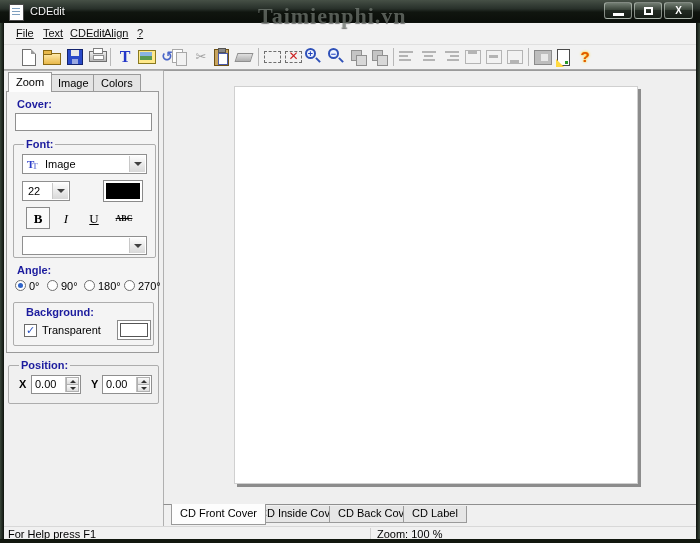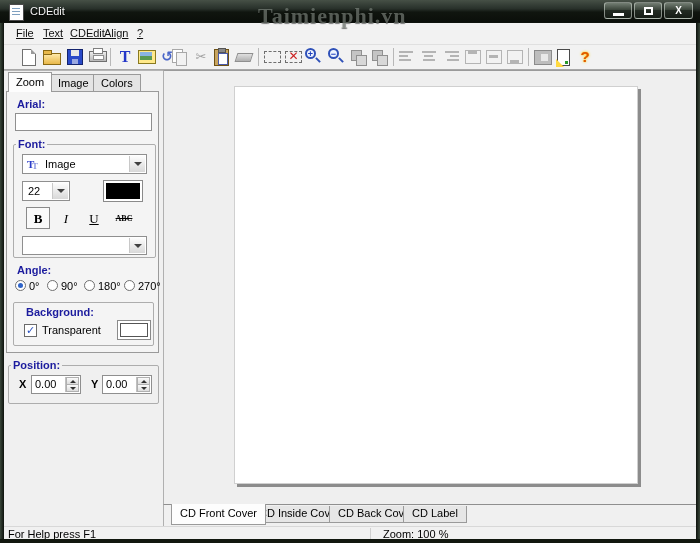--- a/index.html
+++ b/index.html
@@ -88,21 +88,21 @@
     box-shadow:3px 3px 0 #8c8c8c;box-sizing:border-box;}
 
   
   .side-tab{top:3px;height:17px;background:#e4e4e4;border:1px solid #9a9a9a;border-bottom:none;
     padding:0 7px;line-height:16px;box-sizing:border-box;z-index:3;}
   .side-tab.active{top:1px;height:20px;background:#fdfdfd;line-height:18px;z-index:4;}
   #tabpage{left:2px;top:20px;width:153px;height:262px;background:#f4f4f4;border:1px solid #9a9a9a;box-sizing:border-box;z-index:2;}
 
   .lbl{color:#1c1c9e;font-weight:bold;}
   fieldset{position:absolute;margin:0;padding:0;border:1px solid #adadad;border-radius:2px;}
-  legend{margin-left:2px;padding:0 2px;}
+  legend{margin-left:10px;padding:0 2px;}
 
   .tinput{position:absolute;background:#fff;border:1px solid #8f8f8f;box-sizing:border-box;font-family:inherit;font-size:11px;padding:1px 3px;}
   .combo{position:absolute;background:#fff;border:1px solid #8f8f8f;box-sizing:border-box;}
   .combo-btn{position:absolute;right:1px;top:1px;bottom:1px;width:15px;background:linear-gradient(#fdfdfd,#d8d8d8);border-left:1px solid #c8c8c8;}
   .tri-down{position:absolute;left:50%;top:50%;margin:-2px 0 0 -4px;border:4px solid transparent;border-top-color:#404040;border-bottom:none;}
   .tt-icon{position:absolute;left:4px;top:2px;width:14px;height:14px;}
   .tt1{position:absolute;left:0;top:1px;font-weight:bold;font-size:11px;color:#2a3cc8;font-family:"Liberation Serif",serif;}
   .tt2{position:absolute;left:5px;top:4px;font-weight:bold;font-size:9px;color:#8a96e0;font-family:"Liberation Serif",serif;}
 
   .swatch{position:absolute;background:#fff;border:1px solid #8a8a8a;padding:2px;box-sizing:border-box;}
@@ -130,21 +130,21 @@
   .spin-dn::after{content:"";position:absolute;left:3px;top:2px;border:3px solid transparent;border-top-color:#303030;border-bottom:none;}
 
   
   #bottom-tabs{left:159px;top:434px;width:533px;height:22px;background:#f0f0f0;border-top:1px solid #8f8f8f;border-left:1px solid #b0b0b0;box-sizing:border-box;}
   .bottom-tab{top:1px;height:17px;background:#e6e6e6;border:1px solid #9a9a9a;border-top:none;padding:0 8px;line-height:15px;box-sizing:border-box;}
   .bottom-tab.active{top:-1px;height:21px;background:#fdfdfd;line-height:19px;z-index:3;}
 
   
   #statusbar{left:4px;top:526px;width:692px;height:13px;background:#f1f1f1;border-top:1px solid #d8d8d8;box-sizing:border-box;overflow:hidden;}
   #status-help{left:4px;top:1px;}
-  #status-zoom{left:366px;top:1px;border-left:1px solid #d0d0d0;padding-left:12px;}
+  #status-zoom{left:366px;top:1px;border-left:1px solid #d0d0d0;padding-left:6px;}
 </style>
 </head>
 <body>
 
 <div id="win">
 
   <div id="titlebar" class="abs">
     <div id="title-icon" class="abs">
         <i style="top:3px"></i>
         <i style="top:6px"></i>
@@ -278,21 +278,21 @@
   </div>
 
   <div id="main" class="abs">
 
     <div id="left-panel" class="abs">
       <span class="abs side-tab active" style="left:4px">Zoom</span>
       <span class="abs side-tab" style="left:46px">Image</span>
       <span class="abs side-tab" style="left:89px">Colors</span>
 
       <div id="tabpage" class="abs">
-        <span class="abs lbl" style="left:10px;top:6px">Arial:</span>
+        <span class="abs lbl" style="left:10px;top:6px">Cover:</span>
         <input class="tinput" style="left: 8px; top: 21px; width: 137px; height: 18px;" value="">
 
         <fieldset style="left:6px;top:46px;width:141px;height:118px">
           <legend class="lbl">Font:</legend>
           <div class="combo" style="left:8px;top:4px;width:125px;height:20px">
             <span class="tt-icon">
               <span class="tt2">T</span>
               <span class="tt1">T</span>
             </span>
             <span class="abs" style="left:22px;top:3px">Image</span>

